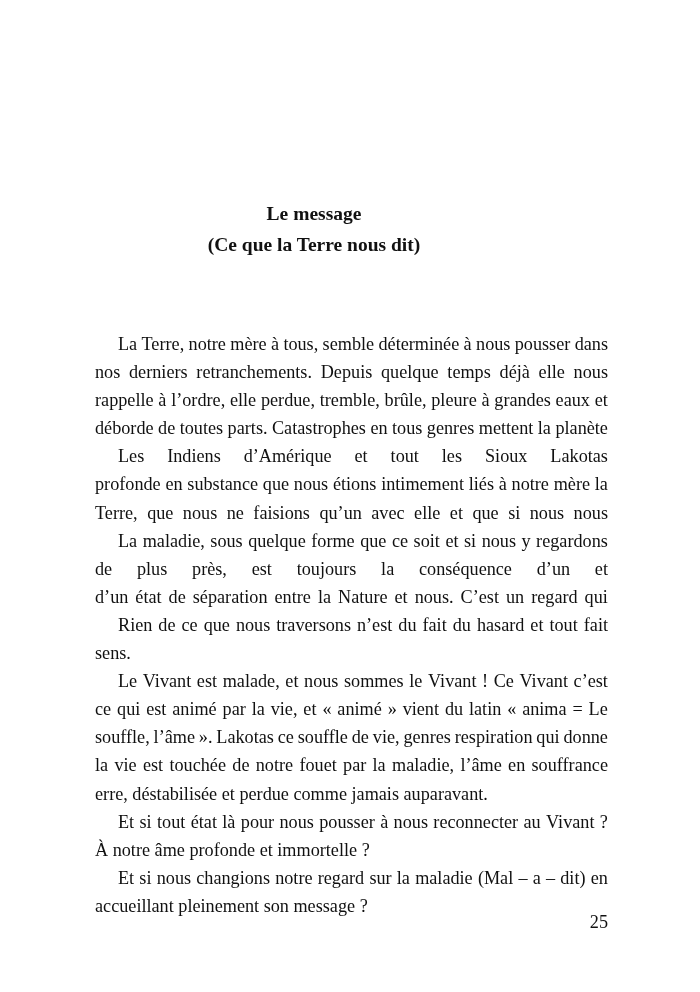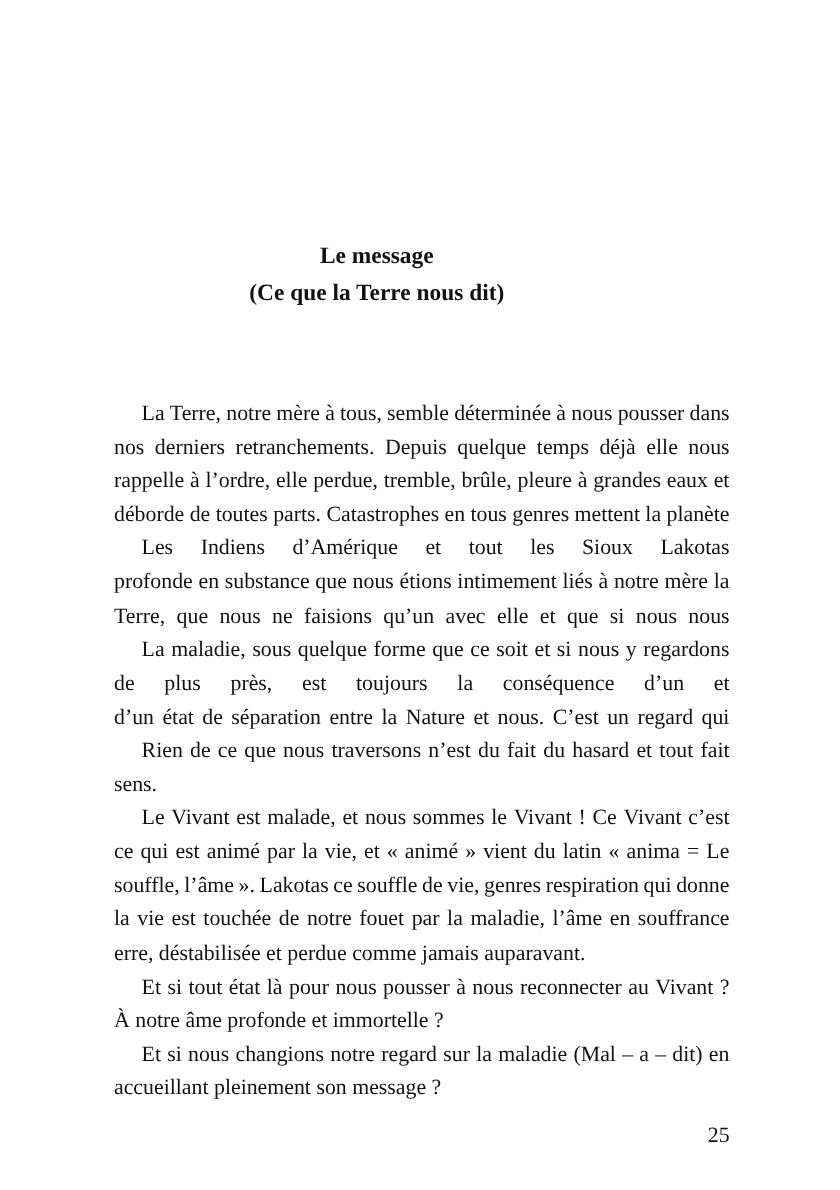--- a/index.html
+++ b/index.html
@@ -8,21 +8,21 @@
   .title { position: absolute; left: 0; width: 628px; text-align: center;
            font-weight: bold; font-size: 19.5px; line-height: 31px; top: 198px; }
   .title div { white-space: nowrap; }
   .body { position: absolute; left: 95px; width: 513px; top: 330px;
           font-size: 18.2px; line-height: 28.1px; }
   .line { display: block; text-align: justify; text-align-last: justify; white-space: nowrap; height: 28.1px; }
   .line.first { padding-left: 23px; }
   .line.last { text-align-last: left; }
   .line span { white-space: normal; }
   .jline { display: flex; justify-content: space-between; }
-  .pagenum { position: absolute; right: 92px; top: 912px; font-size: 18.2px; margin-top: 24px; }
+  .pagenum { position: absolute; right: 92px; top: 912px; font-size: 18.2px; }
 </style>
 </head>
 <body>
 
 <div class="title">
   <div>Le message</div>
   <div>(Ce que la Terre nous dit)</div>
 </div>
 
 <div class="body" id="body">

